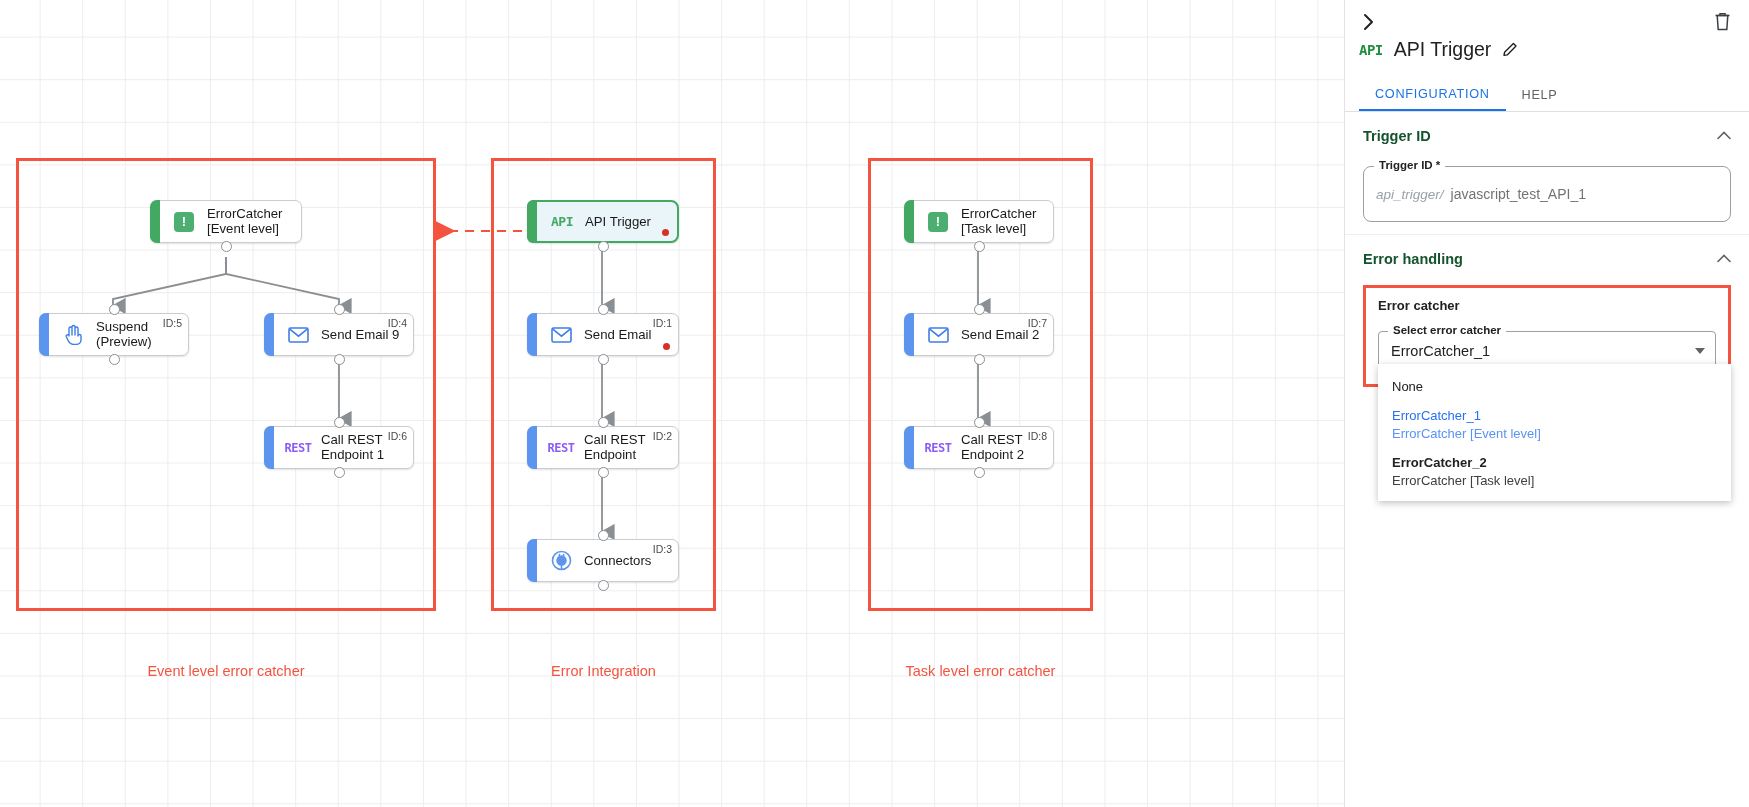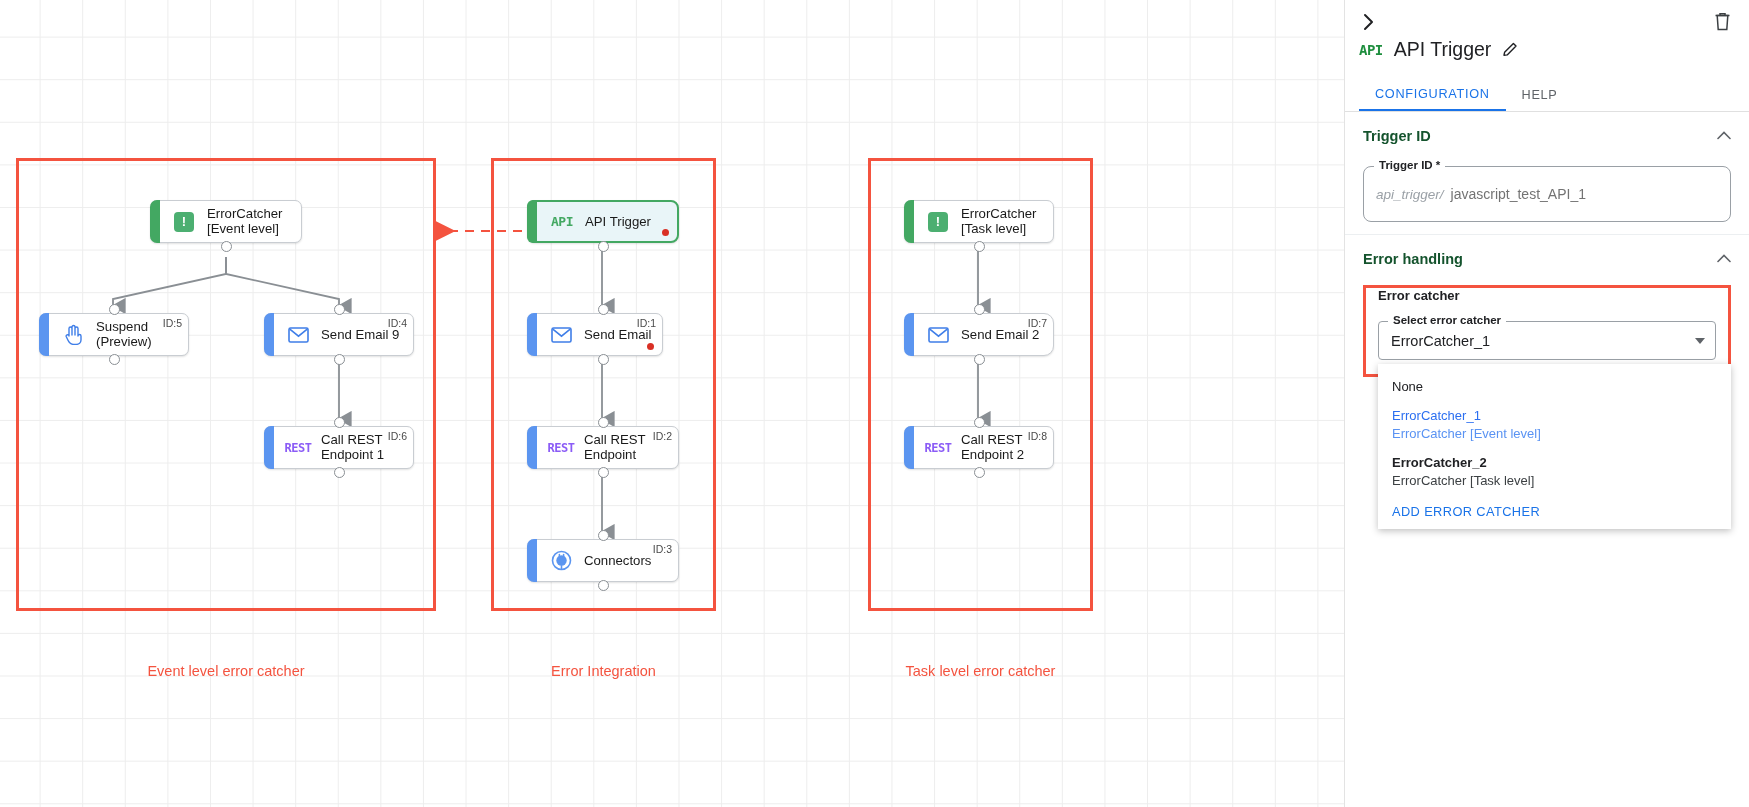--- a/index.html
+++ b/index.html
@@ -189,21 +189,21 @@
     font-weight: 700;
   }
   .field .prefix { font-size: 13.5px; color: #9aa0a6; margin-right: 7px; font-style: italic;}
   .field .val { font-size: 14px; color: #737373; }
 
   
   .ec-box {
     position: relative;
     margin: 6px 0 0 0;
     border: 3px solid #f4533f;
-    padding: 0 12px 14px 12px;
+    padding: 10px 12px 14px 12px;
     background: #fff;
   }
   .ec-title { font-size: 13px; font-weight: 700; color: #202124; }
   .select-field {
     position: relative;
     margin-top: 18px;
     height: 39px;
     border: 1px solid #9aa0a6;
     border-radius: 4px;
     display:flex; align-items:center;
@@ -322,21 +322,21 @@
           <div class="idtag">ID:6</div>
         </div>
         <div class="node trigger" style="left: 527px; top: 200px; width: 152px;">
           <div class="bar"></div>
           <div class="ico">
             <span class="ico-api">API</span>
           </div>
           <div class="nlabel">API Trigger</div>
           <div class="reddot"></div>
         </div>
-        <div class="node" style="left: 527px; top: 313px; width: 136px; padding-left: 34px;">
+        <div class="node" style="left: 527px; top: 313px; width: 152px; padding-left: 34px;">
           <div class="bar"></div>
           <div class="ico">
             <svg width="21" height="16" viewBox="0 0 21 16">
               <rect x="1" y="1" width="19" height="14" rx="1.5" stroke="#3f7ee8" stroke-width="1.6" fill="none"></rect>
               <path d="M1.8 2.2 L10.5 9.2 L19.2 2.2" stroke="#3f7ee8" stroke-width="1.6" fill="none"></path>
             </svg>
           </div>
           <div class="nlabel">Send Email</div>
           <div class="idtag">ID:1</div>
           <div class="reddot"></div>
@@ -364,21 +364,21 @@
           <div class="idtag">ID:3</div>
         </div>
         <div class="node catcher" style="left: 904px; top: 200px; width: 150px;">
           <div class="bar"></div>
           <div class="ico">
             <span class="ico-ec">!</span>
           </div>
           <div class="nlabel">ErrorCatcher
 [Task level]</div>
         </div>
-        <div class="node" style="left: 904px; top: 313px; width: 150px; border-radius: 10px;">
+        <div class="node" style="left: 904px; top: 313px; width: 150px;">
           <div class="bar"></div>
           <div class="ico">
             <svg width="21" height="16" viewBox="0 0 21 16">
               <rect x="1" y="1" width="19" height="14" rx="1.5" stroke="#3f7ee8" stroke-width="1.6" fill="none"></rect>
               <path d="M1.8 2.2 L10.5 9.2 L19.2 2.2" stroke="#3f7ee8" stroke-width="1.6" fill="none"></path>
             </svg>
           </div>
           <div class="nlabel">Send Email 2</div>
           <div class="idtag">ID:7</div>
         </div>
@@ -489,19 +489,18 @@
               </div>
               <div class="dd-item sel">
                 <div class="l1">ErrorCatcher_1</div>
                 <div class="l2">ErrorCatcher [Event level]</div>
               </div>
               <div class="dd-item b">
                 <div class="l1">ErrorCatcher_2</div>
                 <div class="l2">ErrorCatcher [Task level]</div>
               </div>
             </div>
-          <div class="dd-action">ADD ERROR CATCHER</div>
         </div>
       </div>
     </div>
 
   </div>
 </div>
 
 </body></html>

